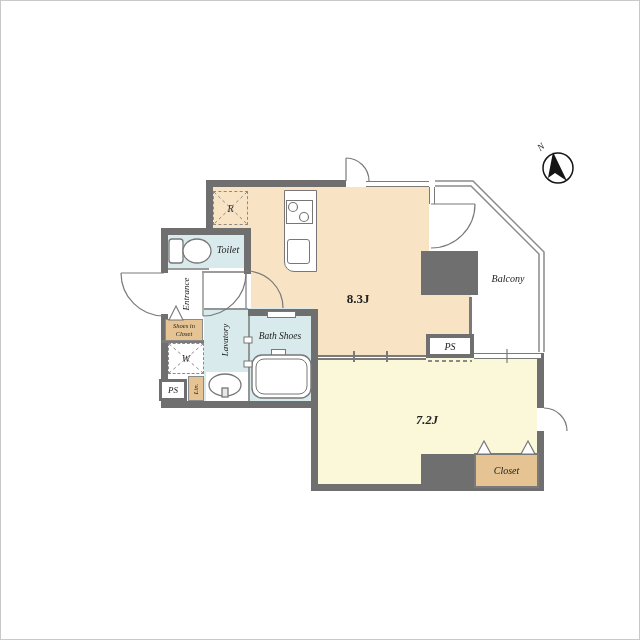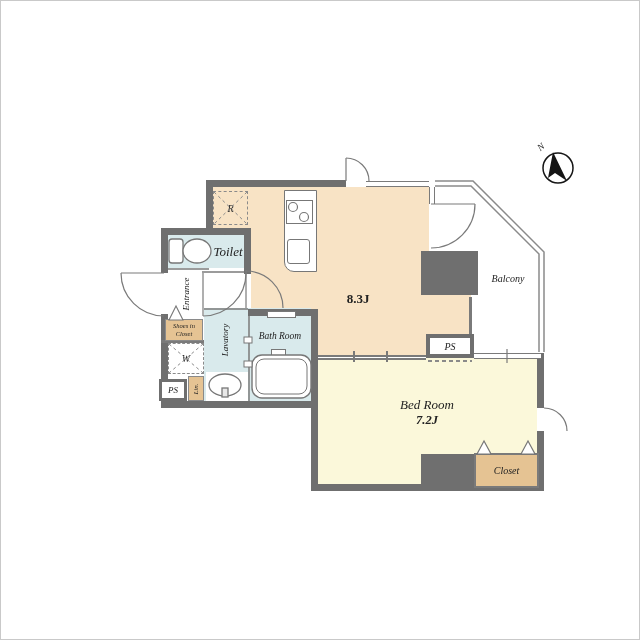--- a/index.html
+++ b/index.html
@@ -178,22 +178,21 @@
 
     <polygon points="168,319 175,305 182,319" fill="#fff" stroke="#777" stroke-width="1.1"></polygon>
 
     <g>
       <circle cx="557" cy="167" r="15" fill="none" stroke="#151515" stroke-width="1.5"></circle>
       <polygon points="552,151 566,180 554,172 547,177" fill="#151515"></polygon>
     </g>
   </svg>
 
   <div class="bold-label" style="left:317px;top:290px;width:80px;font-size:13px;">8.3J</div>
-  <div class="label" style="left:366px;top:396px;width:120px;font-size:13px;">Bed Room</div>
   <div class="bold-label" style="left:386px;top:412px;width:80px;font-size:12.5px;font-style:italic;">7.2J</div>
   <div class="label" style="left:467px;top:272px;width:80px;font-size:10px;">Balcony</div>
-  <div class="label" style="left:239px;top:330px;width:80px;font-size:9.5px;">Bath Room</div>
-  <div class="label" style="left:197px;top:243px;width:60px;font-size:13px;">Toilet</div>
+  <div class="label" style="left:239px;top:330px;width:80px;font-size:9.5px;">Bath Shoes</div>
+  <div class="label" style="left:197px;top:243px;width:60px;font-size:10px;">Toilet</div>
   <div class="label rot" style="left:145px;top:288px;width:80px;font-size:9px;">Entrance</div>
   <div class="label rot" style="left:184px;top:334px;width:80px;font-size:9px;">Lavatory</div>
   <div class="label" style="left:533px;top:141px;width:14px;font-size:9.5px;transform:rotate(-38deg);color:#151515;">N</div>
 
 </div>
 
 </body></html>

